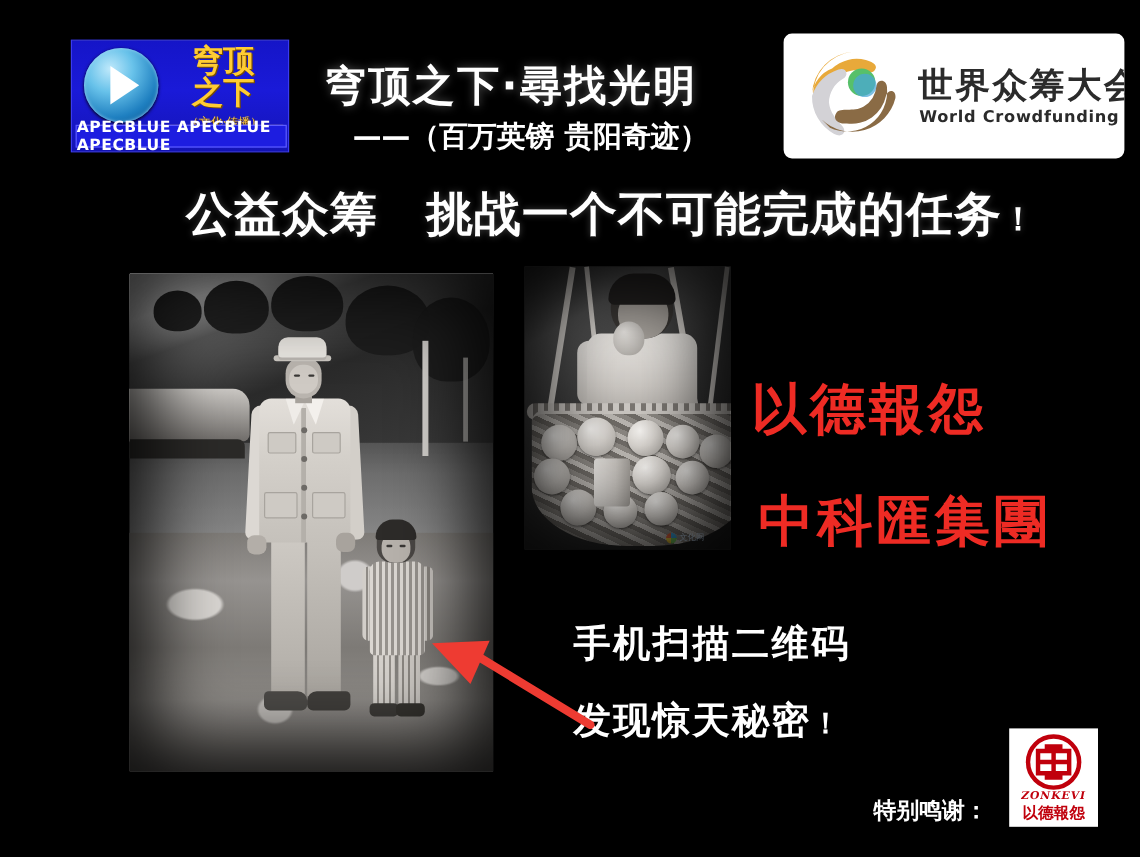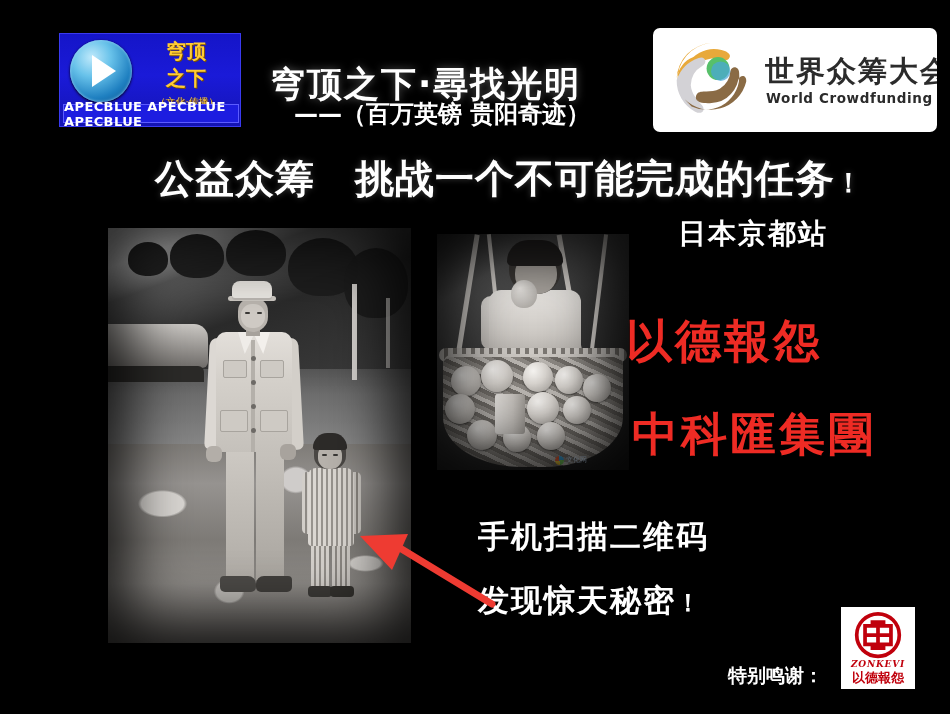--- a/index.html
+++ b/index.html
@@ -23,21 +23,21 @@
     box-shadow:0 0 3px #9fd8f4 inset,0 1px 3px #000;
   }
   .apec-play:after{
     content:"";position:absolute;left:22px;top:15px;
     border-left:24px solid #ffffff;
     border-top:16px solid transparent;
     border-bottom:16px solid transparent;
   }
   .apec-cn{
     position:absolute;left:76px;top:4px;width:100px;height:60px;
-    color:#ffcc33;font-weight:bold;font-size:20px;line-height:27px;
+    color:#ffcc33;font-weight:bold;font-size:26px;line-height:27px;
     text-shadow:1px 1px 0 #7a4f00;letter-spacing:0px;
     font-family:"DejaVu Sans","Liberation Sans",sans-serif;
   }
   .apec-cn b{display:block;text-align:center;}
   .apec-sub{
     position:absolute;left:76px;top:61px;width:102px;text-align:center;
     color:#ffcc33;font-size:10px;text-shadow:1px 1px 0 #6d4500;
   }
   .apec-rule{position:absolute;left:6px;top:70px;width:170px;height:1px;background:#ffcc33;opacity:.85;}
   .apec-strip{
@@ -46,21 +46,20 @@
     color:#fff;font-size:13px;font-weight:bold;letter-spacing:.4px;
     display:flex;align-items:center;justify-content:center;
   }
 
   
   .title-main{
     position:absolute;left:270px;top:48px;width:400px;
     font-size:35px;font-weight:bold;color:#fff;letter-spacing:2px;
     text-shadow:0 0 8px rgba(255,255,255,.35);
     white-space:nowrap;
-    margin-top:13px;
   }
   .title-sub{
     position:absolute;left:294px;top:98px;width:380px;
     font-size:24px;font-weight:bold;color:#fff;white-space:nowrap;
   }
 
   
   .wcc-logo{
     position:absolute;left:653px;top:28px;width:284px;height:104px;
     background:#fff;border-radius:7px;overflow:hidden;
@@ -125,21 +124,21 @@
     font-size:9px;font-weight:bold;font-style:italic;color:#c0000c;letter-spacing:.8px;
   }
   .zonkevi-cn{
     position:absolute;left:0;top:62px;width:74px;text-align:center;
     font-size:13px;font-weight:bold;color:#c0000c;letter-spacing:0px;
   }
 
   
   .photo{position:absolute;overflow:hidden;background:#111;}
   .photo-left{left:108px;top:228px;width:303px;height:415px;}
-  .photo-mid{left:437px;top:234px;width:192px;height:236px;text-align:center;}
+  .photo-mid{left:437px;top:222px;width:172px;height:236px;text-align:center;}
 
   .ph-sky{position:absolute;inset:0;background:
      linear-gradient(180deg,#f2f2f2 0%,#e2e2e2 7%,#8f8f8f 12%,#3b3b3b 22%,#4c4c4c 30%,#6f6f6f 40%,#8c8a88 55%,#a3a1a0 70%,#8b8987 86%,#6f6d6c 100%);
      filter:grayscale(1) contrast(115%);}
   .ph-hill{position:absolute;left:0;top:0;width:100%;height:34%;
      background:linear-gradient(160deg,#efefef 0%,#cfcfcf 16%,#5e5e5e 30%,#2a2a2a 55%,#3c3c3c 100%);}
   .ph-tree{position:absolute;background:#1c1c1c;border-radius:50% 50% 44% 44%;opacity:.93;}
   .ph-trunk{position:absolute;background:#d6d3cf;}
   .ph-ground{position:absolute;left:0;bottom:0;width:100%;height:48%;
      background:
@@ -259,21 +258,20 @@
       <path d="M20 72 A42 42 0 0 0 90 52 C91 44 83 43 81 50 A33 33 0 0 1 44 76 C36 77 30 72 34 66 C38 60 50 66 60 60 A26 26 0 0 0 72 40 C74 33 82 35 82 42 A38 38 0 0 1 28 80 Z" fill="#8a6b45"></path>
       <circle cx="58" cy="37" r="13" fill="#57c06a"></circle>
       <circle cx="61" cy="40" r="11" fill="#4aa6d8" opacity=".72"></circle>
     </svg>
     <div class="wcc-cn">世界众筹大会</div>
     <div class="wcc-en">World Crowdfunding Conference</div>
   </div>
 
   <div class="headline"><span>公益众筹　挑战一个不可能完成的任务</span><span class="bang">！</span></div>
 
-  <div class="station">日本京都站</div>
 
   <div class="slogan slogan-1">以德報怨</div>
   <div class="slogan slogan-2">中科匯集團</div>
 
   <div class="scan scan-2"><span>发现惊天秘密</span><span class="bang">！</span></div>
   <div class="scan scan-1">手机扫描二维码</div>
 
   <div class="thanks">特别鸣谢：</div>
   <div class="zonkevi">
     <svg class="zonkevi-mark" viewBox="0 0 60 54">

